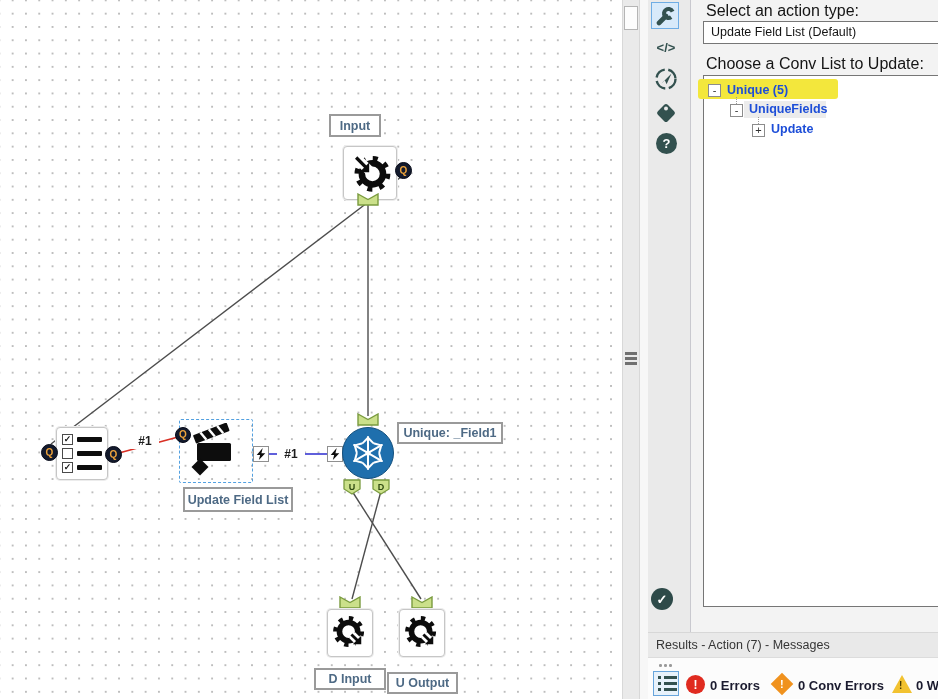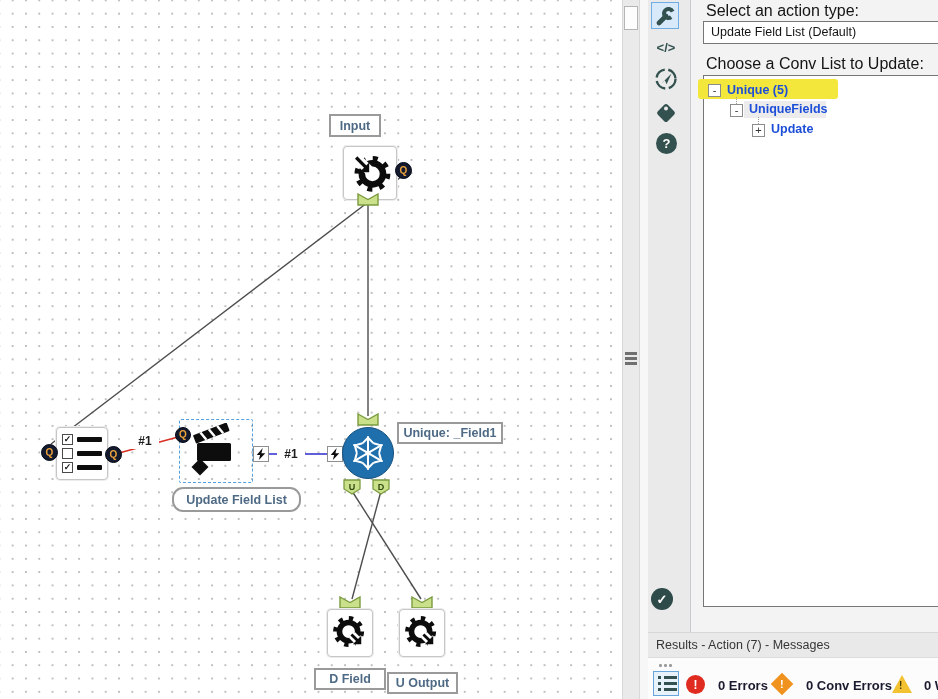--- a/index.html
+++ b/index.html
@@ -88,21 +88,21 @@
   .list-btn i b { width:3px; height:3px; background:#33514f; }
   .list-btn i s { width:13px; height:3px; background:#33514f; }
   .stat-icon { position:absolute; display:flex; align-items:center; justify-content:center;
     color:#fff; font-weight:700; }
   .err-circle { left:38px; top:17px; width:19px; height:19px; border-radius:50%; background:#e02b20; font-size:12px; }
   .conv-diamond { left:126px; top:18px; width:16px; height:16px; background:#f0921e; transform:rotate(45deg); }
   .conv-diamond em { transform:rotate(-45deg); font-style:normal; font-size:11px; }
   .warn-tri { left:244px; top:17px; width:0; height:0; border-left:10px solid transparent;
     border-right:10px solid transparent; border-bottom:18px solid #f2c230; }
   .warn-tri em { position:absolute; left:-3px; top:5px; font-style:normal; font-size:10px; color:#4a3b00; }
-  .stat-text { position:absolute; top:20px; color:#1b1b2f; font-size:13px; font-weight:600; white-space:nowrap;margin-left:8px; }
+  .stat-text { position:absolute; top:20px; color:#1b1b2f; font-size:13px; font-weight:600; white-space:nowrap; }
 </style>
 </head>
 <body>
 
 <div class="screen">
 
   <div class="canvas">
 
     <svg class="wires" width="622" height="699">
       <line x1="401" y1="177" x2="51" y2="444" stroke="#4d4d4d" stroke-width="1.4"></line>
@@ -163,21 +163,21 @@
         </g>
       </svg>
     </div>
     <div class="q-badge" style="left:175px; top:427px; width:16px; height:16px; line-height:14px;">Q</div>
     <div class="diamond" style="left:194px; top:461px;"></div>
     <div class="bolt-anchor" style="left:253px; top:446px;">
       <svg width="12" height="13" viewBox="0 0 14 15">
         <polygon points="9,0 2,8 6,8 4.5,14 12,6 7.5,6" fill="#0d0d0d"></polygon>
       </svg>
     </div>
-    <div class="annotation" style="left:172px; top:487px; width:129px; height:25px;border-radius:11px;">Update Field List</div>
+    <div class="annotation" style="left:183px; top:487px; width:110px; height:25px;">Update Field List</div>
 
     <svg class="chev-anchor" style="left:357px; top:413px;" viewBox="0 0 22 13">
       <path d="M1 1 L11 6.5 L21 1 L21 12 L1 12 Z" fill="#cbe08a" stroke="#7a9b3f" stroke-width="1.4"></path>
     </svg>
     <div class="bolt-anchor" style="left:327px; top:446px;">
       <svg width="12" height="13" viewBox="0 0 14 15">
         <polygon points="9,0 2,8 6,8 4.5,14 12,6 7.5,6" fill="#0d0d0d"></polygon>
       </svg>
     </div>
     <div class="unique-circle" style="left:342px; top:427px;">
@@ -209,21 +209,21 @@
     </svg>
     <div class="tool-box" style="left:327px; top:609px; width:46px; height:48px;">
       <svg width="38" height="38" viewBox="0 0 54 54">
         <circle cx="25" cy="25" r="13" fill="none" stroke="#0c0c0c" stroke-width="8"></circle>
         <circle cx="25" cy="25" r="18.5" fill="none" stroke="#0c0c0c" stroke-width="7" stroke-dasharray="6 8.5"></circle>
         <line x1="30" y1="30" x2="48" y2="48" stroke="#ffffff" stroke-width="12"></line>
         <line x1="29" y1="29" x2="41" y2="41" stroke="#0c0c0c" stroke-width="4"></line>
         <polygon points="43,31 43,43 31,43" fill="#0c0c0c"></polygon>
       </svg>
     </div>
-    <div class="annotation" style="left:314px; top:668px; width:72px; height:22px;">D Field</div>
+    <div class="annotation" style="left:314px; top:668px; width:72px; height:22px;">D Input</div>
 
     <svg class="chev-anchor" style="left:411px; top:596px;" viewBox="0 0 22 13">
       <path d="M1 1 L11 6.5 L21 1 L21 12 L1 12 Z" fill="#cbe08a" stroke="#7a9b3f" stroke-width="1.4"></path>
     </svg>
     <div class="tool-box" style="left:399px; top:609px; width:46px; height:48px;">
       <svg width="38" height="38" viewBox="0 0 54 54">
         <circle cx="25" cy="25" r="13" fill="none" stroke="#0c0c0c" stroke-width="8"></circle>
         <circle cx="25" cy="25" r="18.5" fill="none" stroke="#0c0c0c" stroke-width="7" stroke-dasharray="6 8.5"></circle>
         <line x1="30" y1="30" x2="48" y2="48" stroke="#ffffff" stroke-width="12"></line>
         <line x1="29" y1="29" x2="41" y2="41" stroke="#0c0c0c" stroke-width="4"></line>

